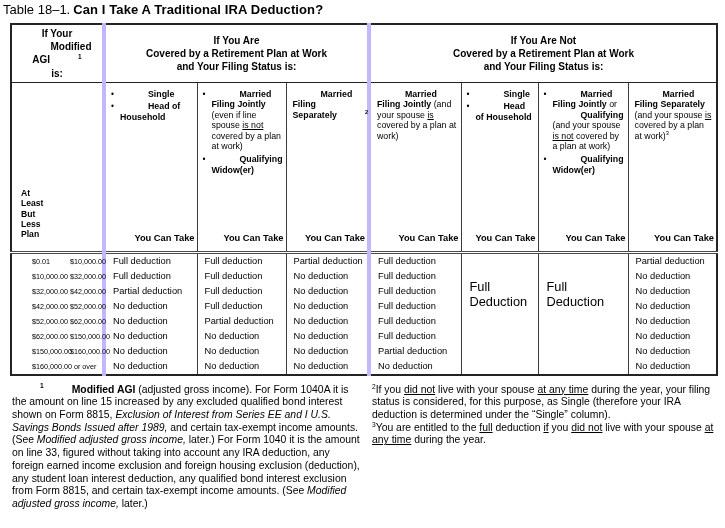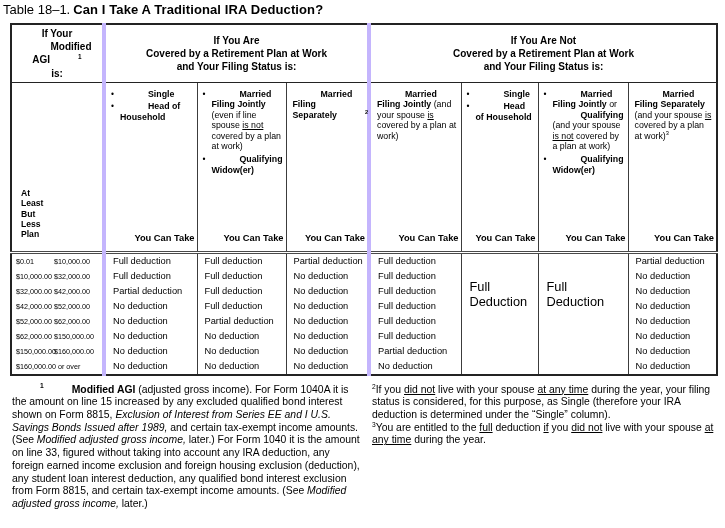--- a/index.html
+++ b/index.html
@@ -53,21 +53,21 @@
   .agi-sub-inner {
     display: flex; flex-direction: column; justify-content: flex-end;
     height: 168px; padding: 0 0 11px 9px;
   }
   .range-wrap { display: flex; align-items: flex-start; flex-direction: column; }
   .range-label { font-weight: 700; font-size: 8.6px; line-height: 1.2; width: 32px; }
   .range-label:first-child { width: 27px; margin-right: 12px; }
 
   
   .agi-cell { height: 15px; }
-  .agi-inner { display: flex; align-items: flex-end; padding-left: 4px; line-height: 15px; }
+  .agi-inner { display: flex; align-items: flex-end; padding-left: 20px; line-height: 15px; }
   .agi-low  { width: 38px; flex: none; font-size: 7.2px; white-space: nowrap; }
   .agi-low.wide { width: auto; }
   .agi-high { font-size: 7.2px; white-space: nowrap; }
   .ded-cell {
     height: 15px; font-size: 9.3px; line-height: 15px;
     padding-left: 7px; white-space: nowrap; overflow: hidden;
   }
   .merged-cell {
     vertical-align: top; font-size: 12.8px; line-height: 1.22;
     padding: 25px 4px 0 8px;

